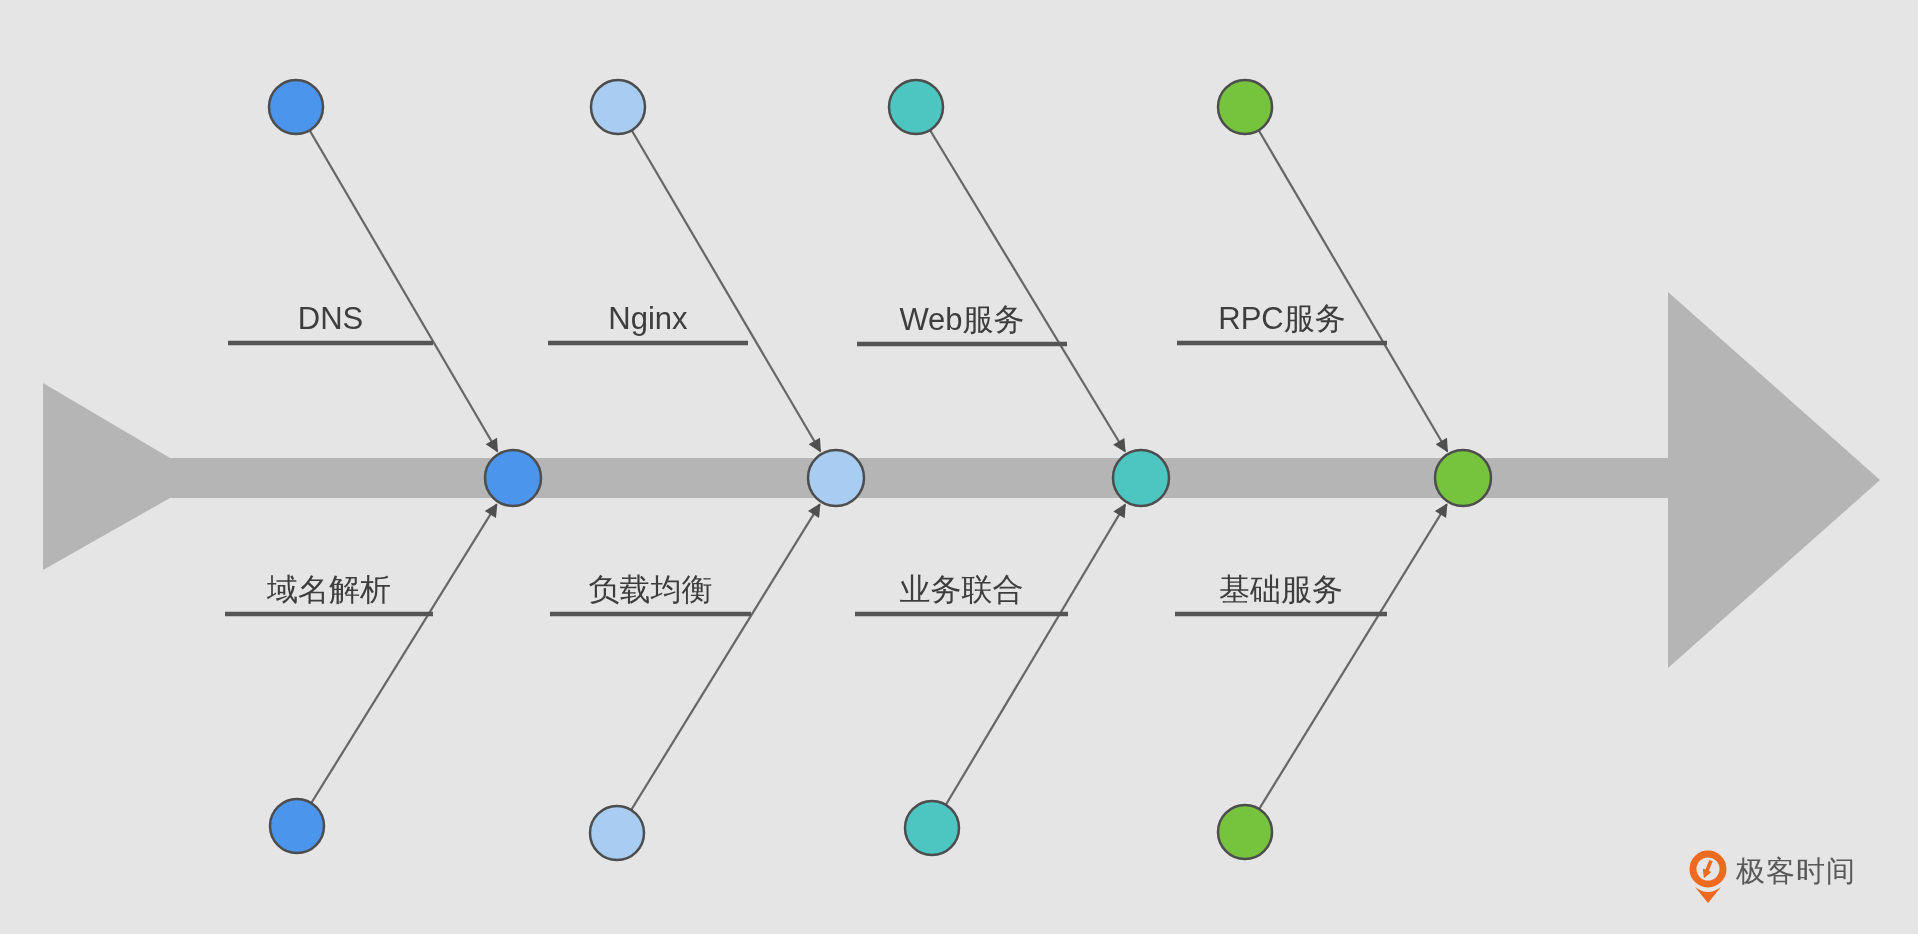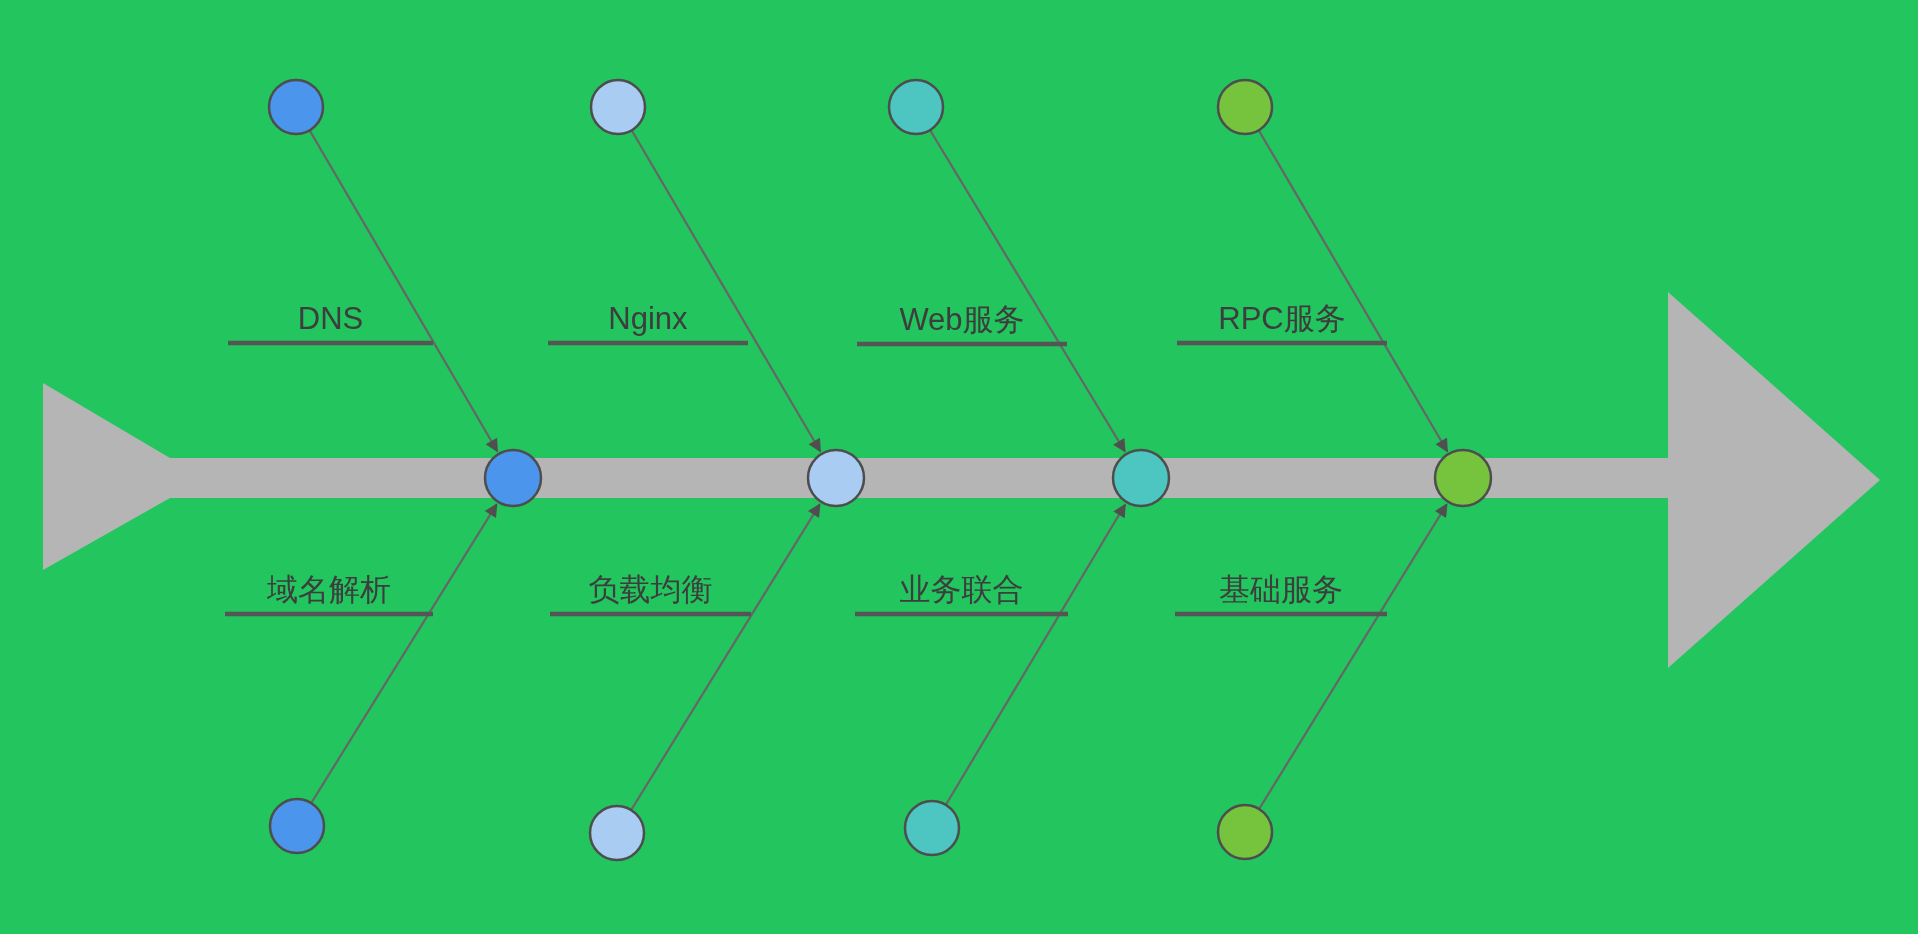--- a/index.html
+++ b/index.html
@@ -4,21 +4,21 @@
 <style>
   html, body {
     margin: 0;
     padding: 0;
     background: #ffffff;
   }
   .stage {
     position: relative;
     width: 1918px;
     height: 934px;
-    background: #22c55e;
+    background: #e5e5e5;
     overflow: hidden;
     font-family: "Liberation Sans", sans-serif;
   }
   #fishbone {
     position: absolute;
     left: 0;
     top: 0;
   }
   #fishbone text {
     font-family: "Liberation Sans", "DejaVu Sans", sans-serif;
@@ -84,14 +84,25 @@
       <circle cx="297" cy="826" r="27" fill="#4b95ec" stroke="#4d4d4d" stroke-width="2.5"></circle>
       <circle cx="617" cy="833" r="27" fill="#a9cdf2" stroke="#4d4d4d" stroke-width="2.5"></circle>
       <circle cx="932" cy="828" r="27" fill="#4dc5c1" stroke="#4d4d4d" stroke-width="2.5"></circle>
       <circle cx="1245" cy="832" r="27" fill="#76c33d" stroke="#4d4d4d" stroke-width="2.5"></circle>
       <circle cx="513" cy="478" r="28" fill="#4b95ec" stroke="#4d4d4d" stroke-width="2.5"></circle>
       <circle cx="836" cy="478" r="28" fill="#a9cdf2" stroke="#4d4d4d" stroke-width="2.5"></circle>
       <circle cx="1141" cy="478" r="28" fill="#4dc5c1" stroke="#4d4d4d" stroke-width="2.5"></circle>
       <circle cx="1463" cy="478" r="28" fill="#76c33d" stroke="#4d4d4d" stroke-width="2.5"></circle>
     </svg>
 
+  <div class="watermark">
+    <svg width="42" height="57" viewBox="0 0 42 57">
+      <circle cx="21" cy="21" r="15" fill="none" stroke-width="7" stroke="#ed6a1e"></circle>
+      <g transform="translate(21,20) rotate(22)">
+        <line x1="0" y1="-8" x2="0" y2="4" stroke-width="3.6" stroke="#ed6a1e"></line>
+        <polygon points="-4.6,2.5 4.6,2.5 0,11" fill="#ed6a1e"></polygon>
+      </g>
+      <path d="M8 39 Q21 49 34 39 L21 55 Z" fill="#ed6a1e"></path>
+    </svg>
+    <span class="watermark-text">极客时间</span>
+  </div>
 
 </div>
 
 </body></html>

